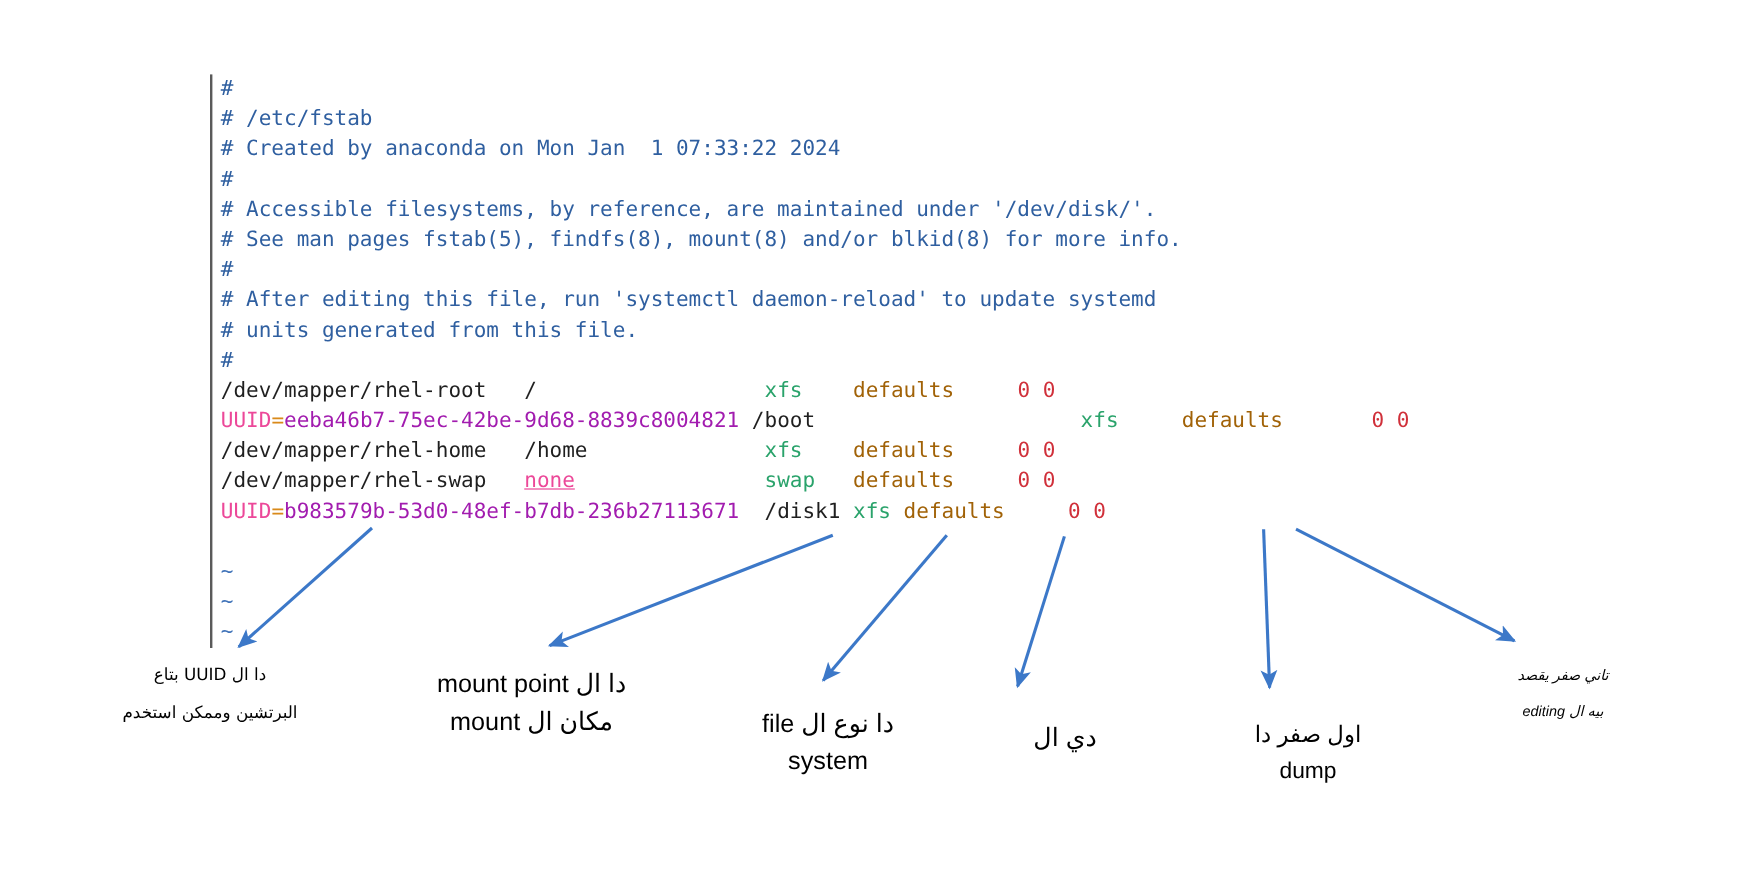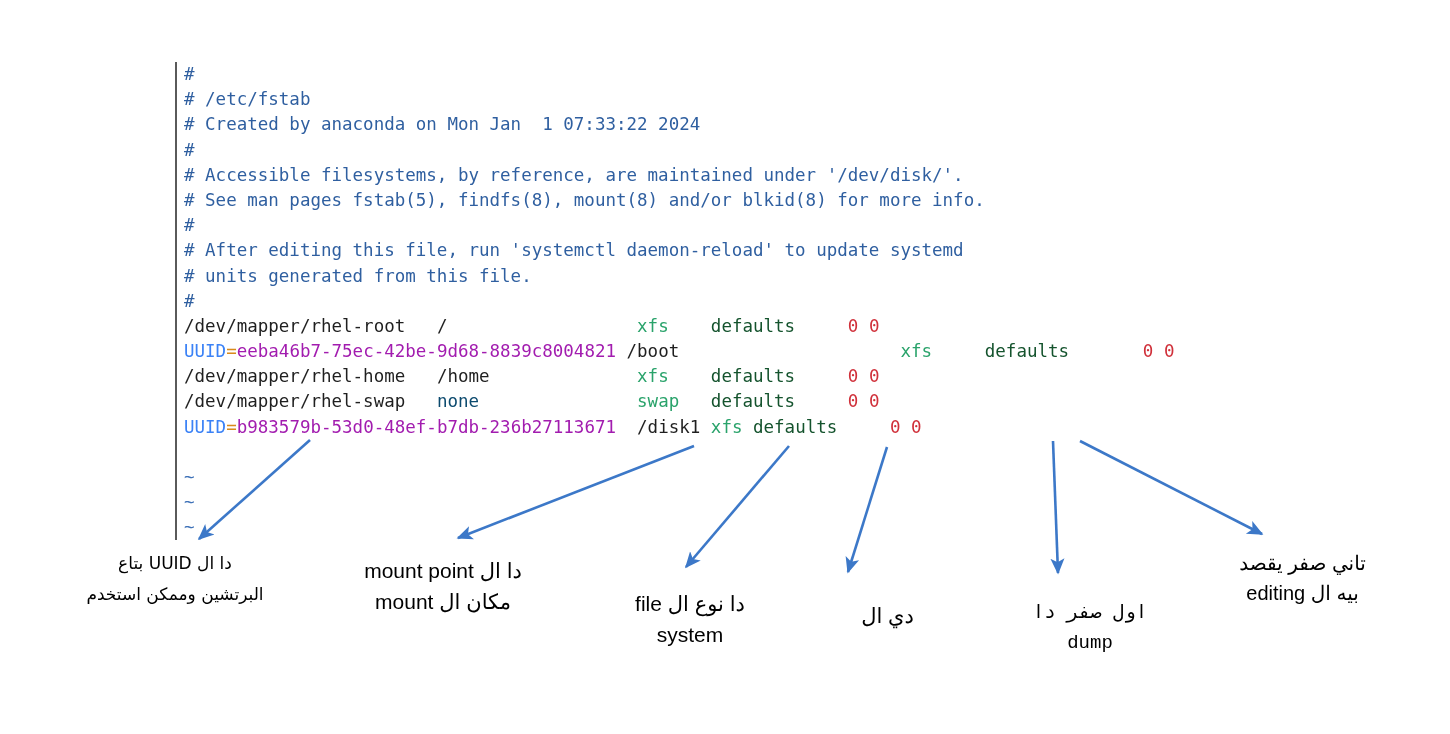--- a/index.html
+++ b/index.html
@@ -42,27 +42,27 @@
     white-space: pre;
     color: #222222;
     letter-spacing: 0px;
   }
   .code-line {
     white-space: pre;
     height: 25.2px;
   }
   .c-comment { color: #2f5fa0; }
   .c-plain   { color: #1f1f1f; }
-  .c-uuidkey { color: #3b82f6; }
+  .c-uuidkey { color: #ec4899; }
   .c-eq      { color: #d98a1a; }
   .c-uuidval { color: #a21caf; }
   .c-fs      { color: #2aa36b; }
-  .c-opts    { color: #14532d; }
+  .c-opts    { color: #a16207; }
   .c-num     { color: #d0303a; }
-  .c-none    { color: #0c4a6e; }
+  .c-none    { color: #ec4899; text-decoration: underline; }
   .c-tilde   { color: #3f72b8; }
 
   
   #arrow-layer {
     position: absolute;
     left: 0;
     top: 0;
     width: 1450px;
     height: 734px;
     pointer-events: none;
@@ -81,26 +81,26 @@
   }
   .annotation .ann-line { display: block; white-space: nowrap; }
 
   #annotation-uuid      { left: 40px;   top: 548px;  width: 270px; }
   #annotation-mount     { left: 318px;  top: 555px;  width: 250px; }
   #annotation-fstype    { left: 600px;  top: 588px;  width: 180px; }
   #annotation-perms     { left: 785px;  top: 600px;  width: 205px; }
   #annotation-dump      { left: 990px;  top: 598px;  width: 200px; }
   #annotation-fscheck   { left: 1185px; top: 548px;  width: 235px; }
 
-  #annotation-uuid   { font-family: "DejaVu Sans", "Liberation Sans", sans-serif; font-size: 17px; line-height: 31px; }
+  #annotation-uuid   { font-family: "DejaVu Sans", "Liberation Sans", sans-serif; font-size: 14px; line-height: 31px; }
   #annotation-mount  { font-size: 21px; line-height: 31px; }
   #annotation-fstype { font-size: 21px; line-height: 31px; }
   #annotation-perms  { font-size: 21px; line-height: 31px; }
-  #annotation-dump   { font-family: Liberation Mono, monospace; font-size: 19px; line-height: 30px; }
-  #annotation-fscheck{ font-size: 20px; line-height: 30px; }
+  #annotation-dump   { font-family: Liberation Sans, sans-serif; font-size: 19px; line-height: 30px; }
+  #annotation-fscheck{ font-size: 12px; line-height: 30px; font-style: italic; }
 </style>
 </head>
 <body>
 
 <div id="editor-pane">
   <div id="editor-gutter-line"></div>
   <div id="code-block"><div class="code-line"><span class="c-comment">#</span></div><div class="code-line"><span class="c-comment"># /etc/fstab</span></div><div class="code-line"><span class="c-comment"># Created by anaconda on Mon Jan  1 07:33:22 2024</span></div><div class="code-line"><span class="c-comment">#</span></div><div class="code-line"><span class="c-comment"># Accessible filesystems, by reference, are maintained under '/dev/disk/'.</span></div><div class="code-line"><span class="c-comment"># See man pages fstab(5), findfs(8), mount(8) and/or blkid(8) for more info.</span></div><div class="code-line"><span class="c-comment">#</span></div><div class="code-line"><span class="c-comment"># After editing this file, run 'systemctl daemon-reload' to update systemd</span></div><div class="code-line"><span class="c-comment"># units generated from this file.</span></div><div class="code-line"><span class="c-comment">#</span></div><div class="code-line"><span class="c-plain">/dev/mapper/rhel-root</span><span class="c-plain">   </span><span class="c-plain">/</span><span class="c-plain">                  </span><span class="c-fs">xfs</span><span class="c-plain">    </span><span class="c-opts">defaults</span><span class="c-plain">     </span><span class="c-num">0</span><span class="c-plain"> </span><span class="c-num">0</span></div><div class="code-line"><span class="c-uuidkey">UUID</span><span class="c-eq">=</span><span class="c-uuidval">eeba46b7-75ec-42be-9d68-8839c8004821</span><span class="c-plain"> </span><span class="c-plain">/boot</span><span class="c-plain">                     </span><span class="c-fs">xfs</span><span class="c-plain">     </span><span class="c-opts">defaults</span><span class="c-plain">       </span><span class="c-num">0</span><span class="c-plain"> </span><span class="c-num">0</span></div><div class="code-line"><span class="c-plain">/dev/mapper/rhel-home</span><span class="c-plain">   </span><span class="c-plain">/home</span><span class="c-plain">              </span><span class="c-fs">xfs</span><span class="c-plain">    </span><span class="c-opts">defaults</span><span class="c-plain">     </span><span class="c-num">0</span><span class="c-plain"> </span><span class="c-num">0</span></div><div class="code-line"><span class="c-plain">/dev/mapper/rhel-swap</span><span class="c-plain">   </span><span class="c-none">none</span><span class="c-plain">               </span><span class="c-fs">swap</span><span class="c-plain">   </span><span class="c-opts">defaults</span><span class="c-plain">     </span><span class="c-num">0</span><span class="c-plain"> </span><span class="c-num">0</span></div><div class="code-line"><span class="c-uuidkey">UUID</span><span class="c-eq">=</span><span class="c-uuidval">b983579b-53d0-48ef-b7db-236b27113671</span><span class="c-plain">  </span><span class="c-plain">/disk1</span><span class="c-plain"> </span><span class="c-fs">xfs</span><span class="c-plain"> </span><span class="c-opts">defaults</span><span class="c-plain">     </span><span class="c-num">0</span><span class="c-plain"> </span><span class="c-num">0</span></div><div class="code-line"> </div><div class="code-line"><span class="c-tilde">~</span></div><div class="code-line"><span class="c-tilde">~</span></div><div class="code-line"><span class="c-tilde">~</span></div></div>
 </div>
 
 <svg id="arrow-layer" viewBox="0 0 1450 734" xmlns="http://www.w3.org/2000/svg">

